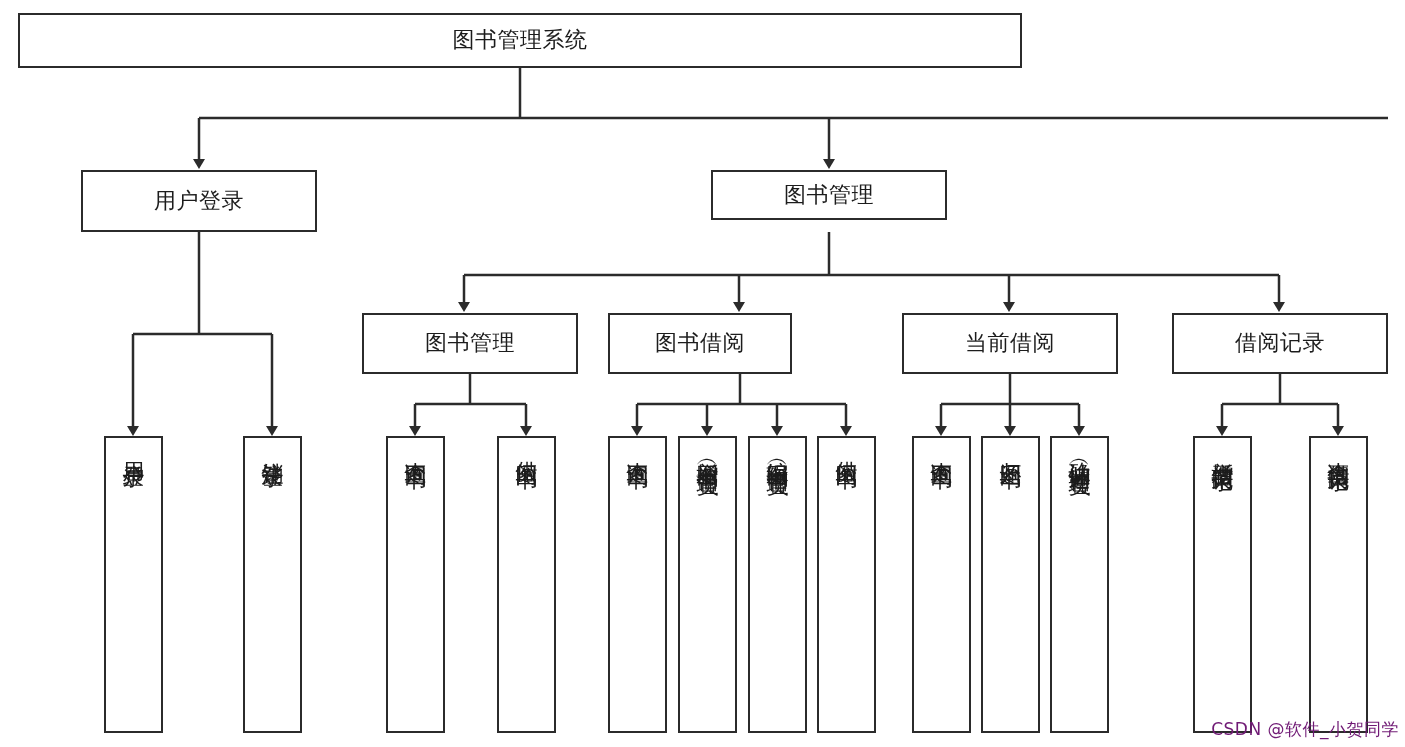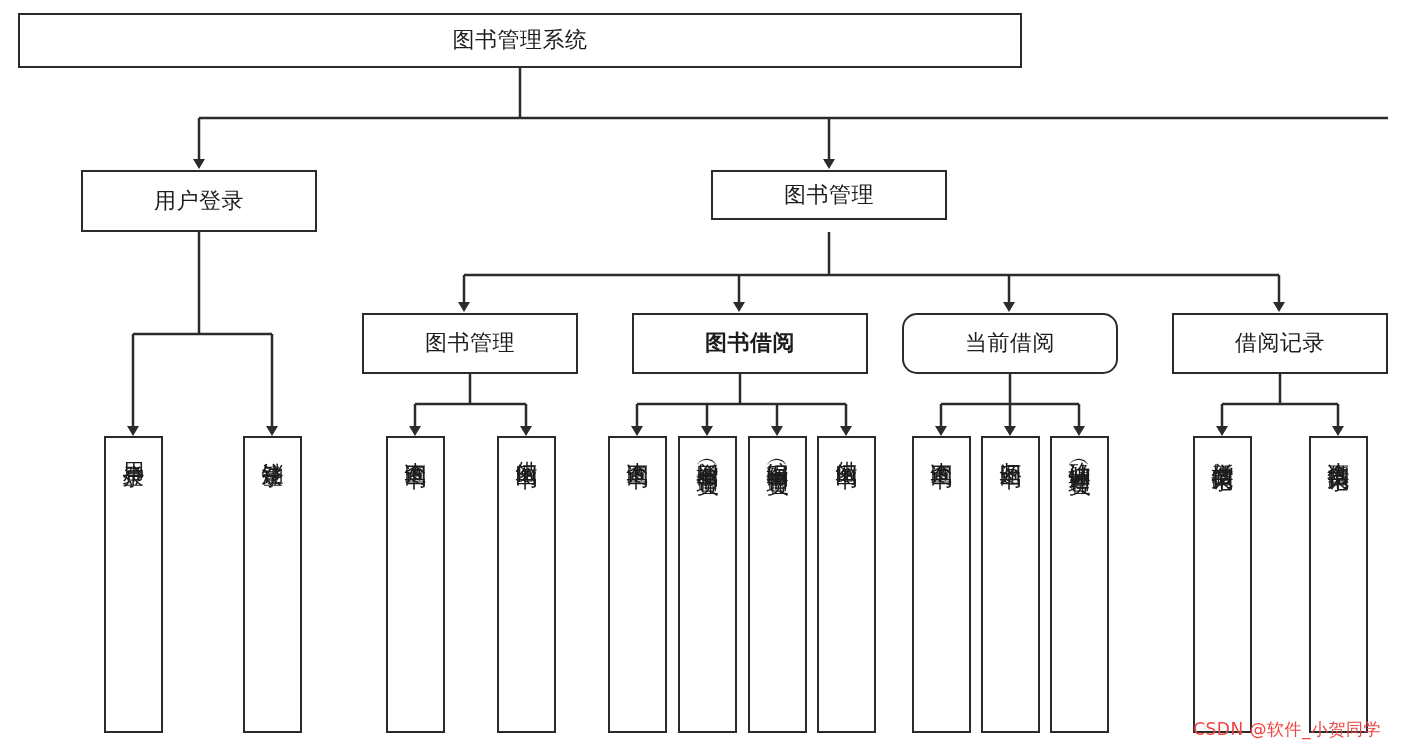--- a/index.html
+++ b/index.html
@@ -53,24 +53,24 @@
   .node.v .label {
     writing-mode: vertical-rl;
     text-orientation: upright;
     font-size: 22px;
     line-height: 1.0;
     letter-spacing: 2px;
     white-space: nowrap;
   }
   .watermark {
     position: absolute;
-    right: 24px;
+    right: 6px;
     bottom: 6px;
     font-size: 17px;
-    color: #ef4444;
+    color: #701a75;
     white-space: nowrap;
     letter-spacing: 0.5px;
     pointer-events: none;
     text-align: right;
   }
 </style>
 </head>
 <body>
 
 <div id="canvas">
@@ -133,24 +133,24 @@
   <div class="node h" style="left:81px; top:170px; width:236px; height:62px;">
     <span class="label">用户登录</span>
   </div>
   <div class="node h" style="left:711px; top:170px; width:236px; height:50px;">
     <span class="label">图书管理</span>
   </div>
 
   <div class="node h" style="left:362px; top:313px; width:216px; height:61px;">
     <span class="label">图书管理</span>
   </div>
-  <div class="node h" style="left:632px; top:313px; width:236px; height:61px;font-weight:bold;">
+  <div class="node h" style="left:608px; top:313px; width:184px; height:61px;">
     <span class="label">图书借阅</span>
   </div>
-  <div class="node h" style="left:902px; top:313px; width:216px; height:61px;border-radius:15px;">
+  <div class="node h" style="left:902px; top:313px; width:216px; height:61px;">
     <span class="label">当前借阅</span>
   </div>
   <div class="node h" style="left:1172px; top:313px; width:216px; height:61px;justify-content:center;">
     <span class="label">借阅记录</span>
   </div>
 
   <div class="node v" style="left:104px; top:436px; width:59px; height:297px;">
     <span class="label">用户登录</span>
   </div>
   <div class="node v" style="left:243px; top:436px; width:59px; height:297px;">

